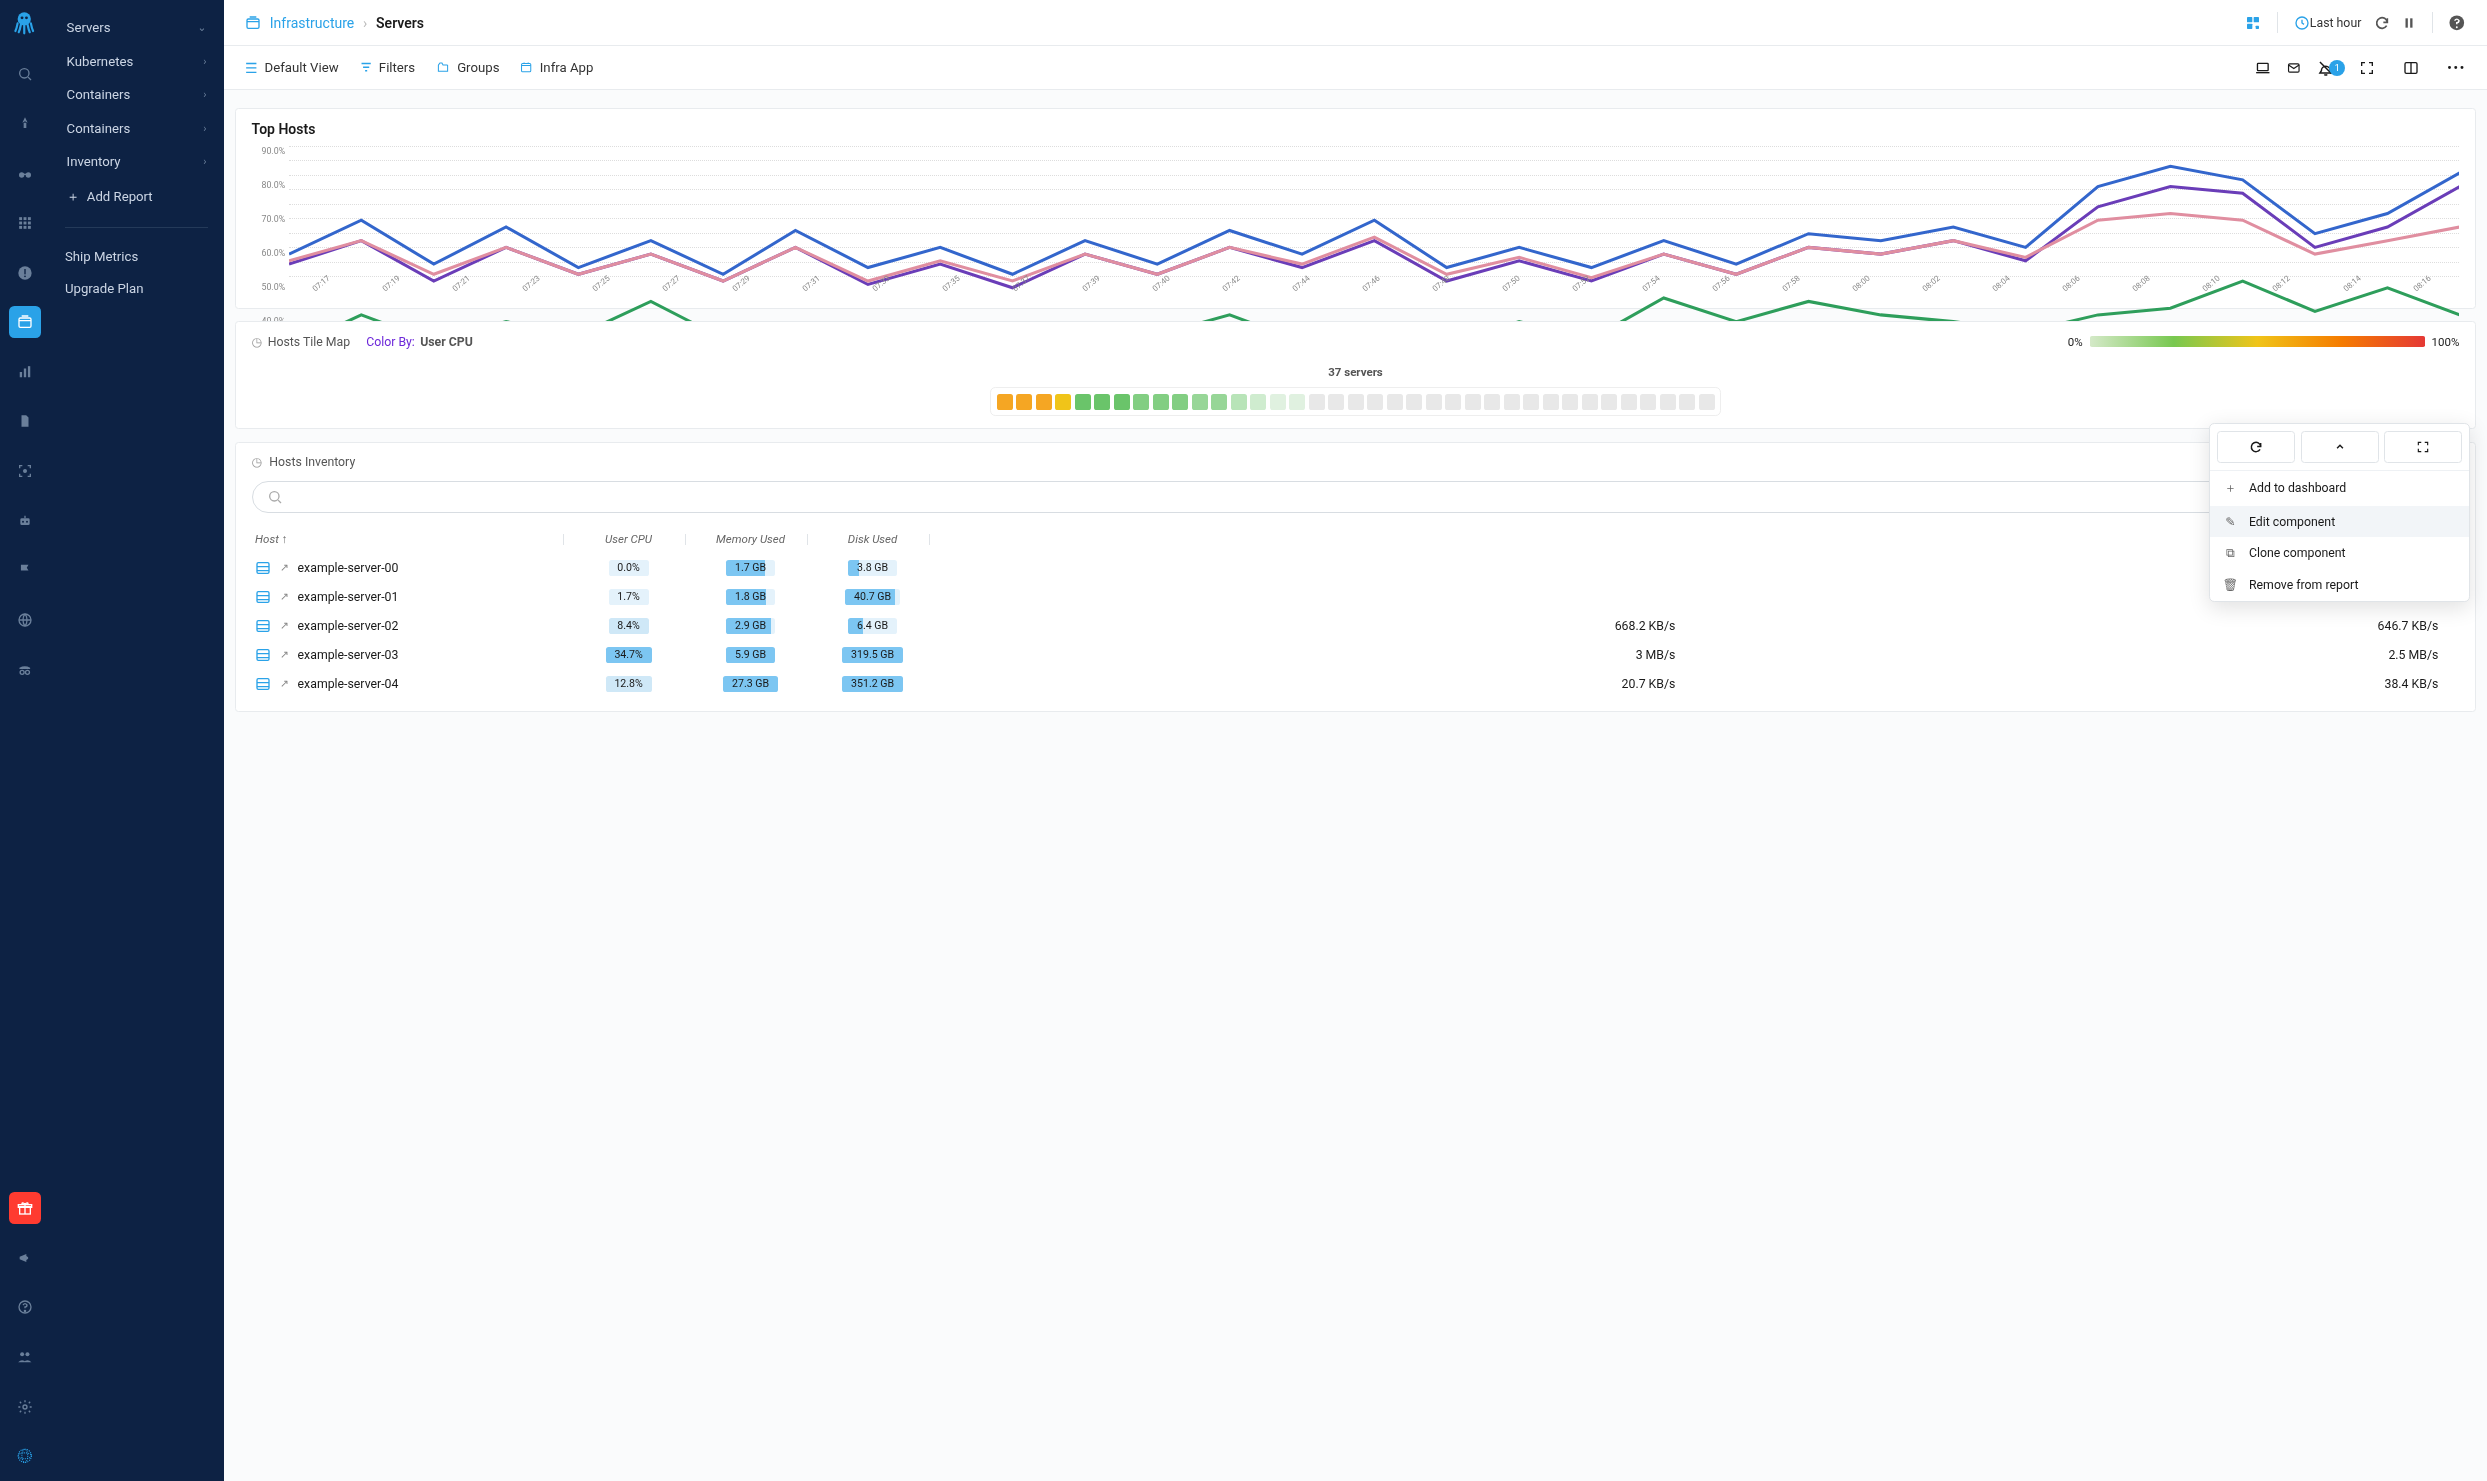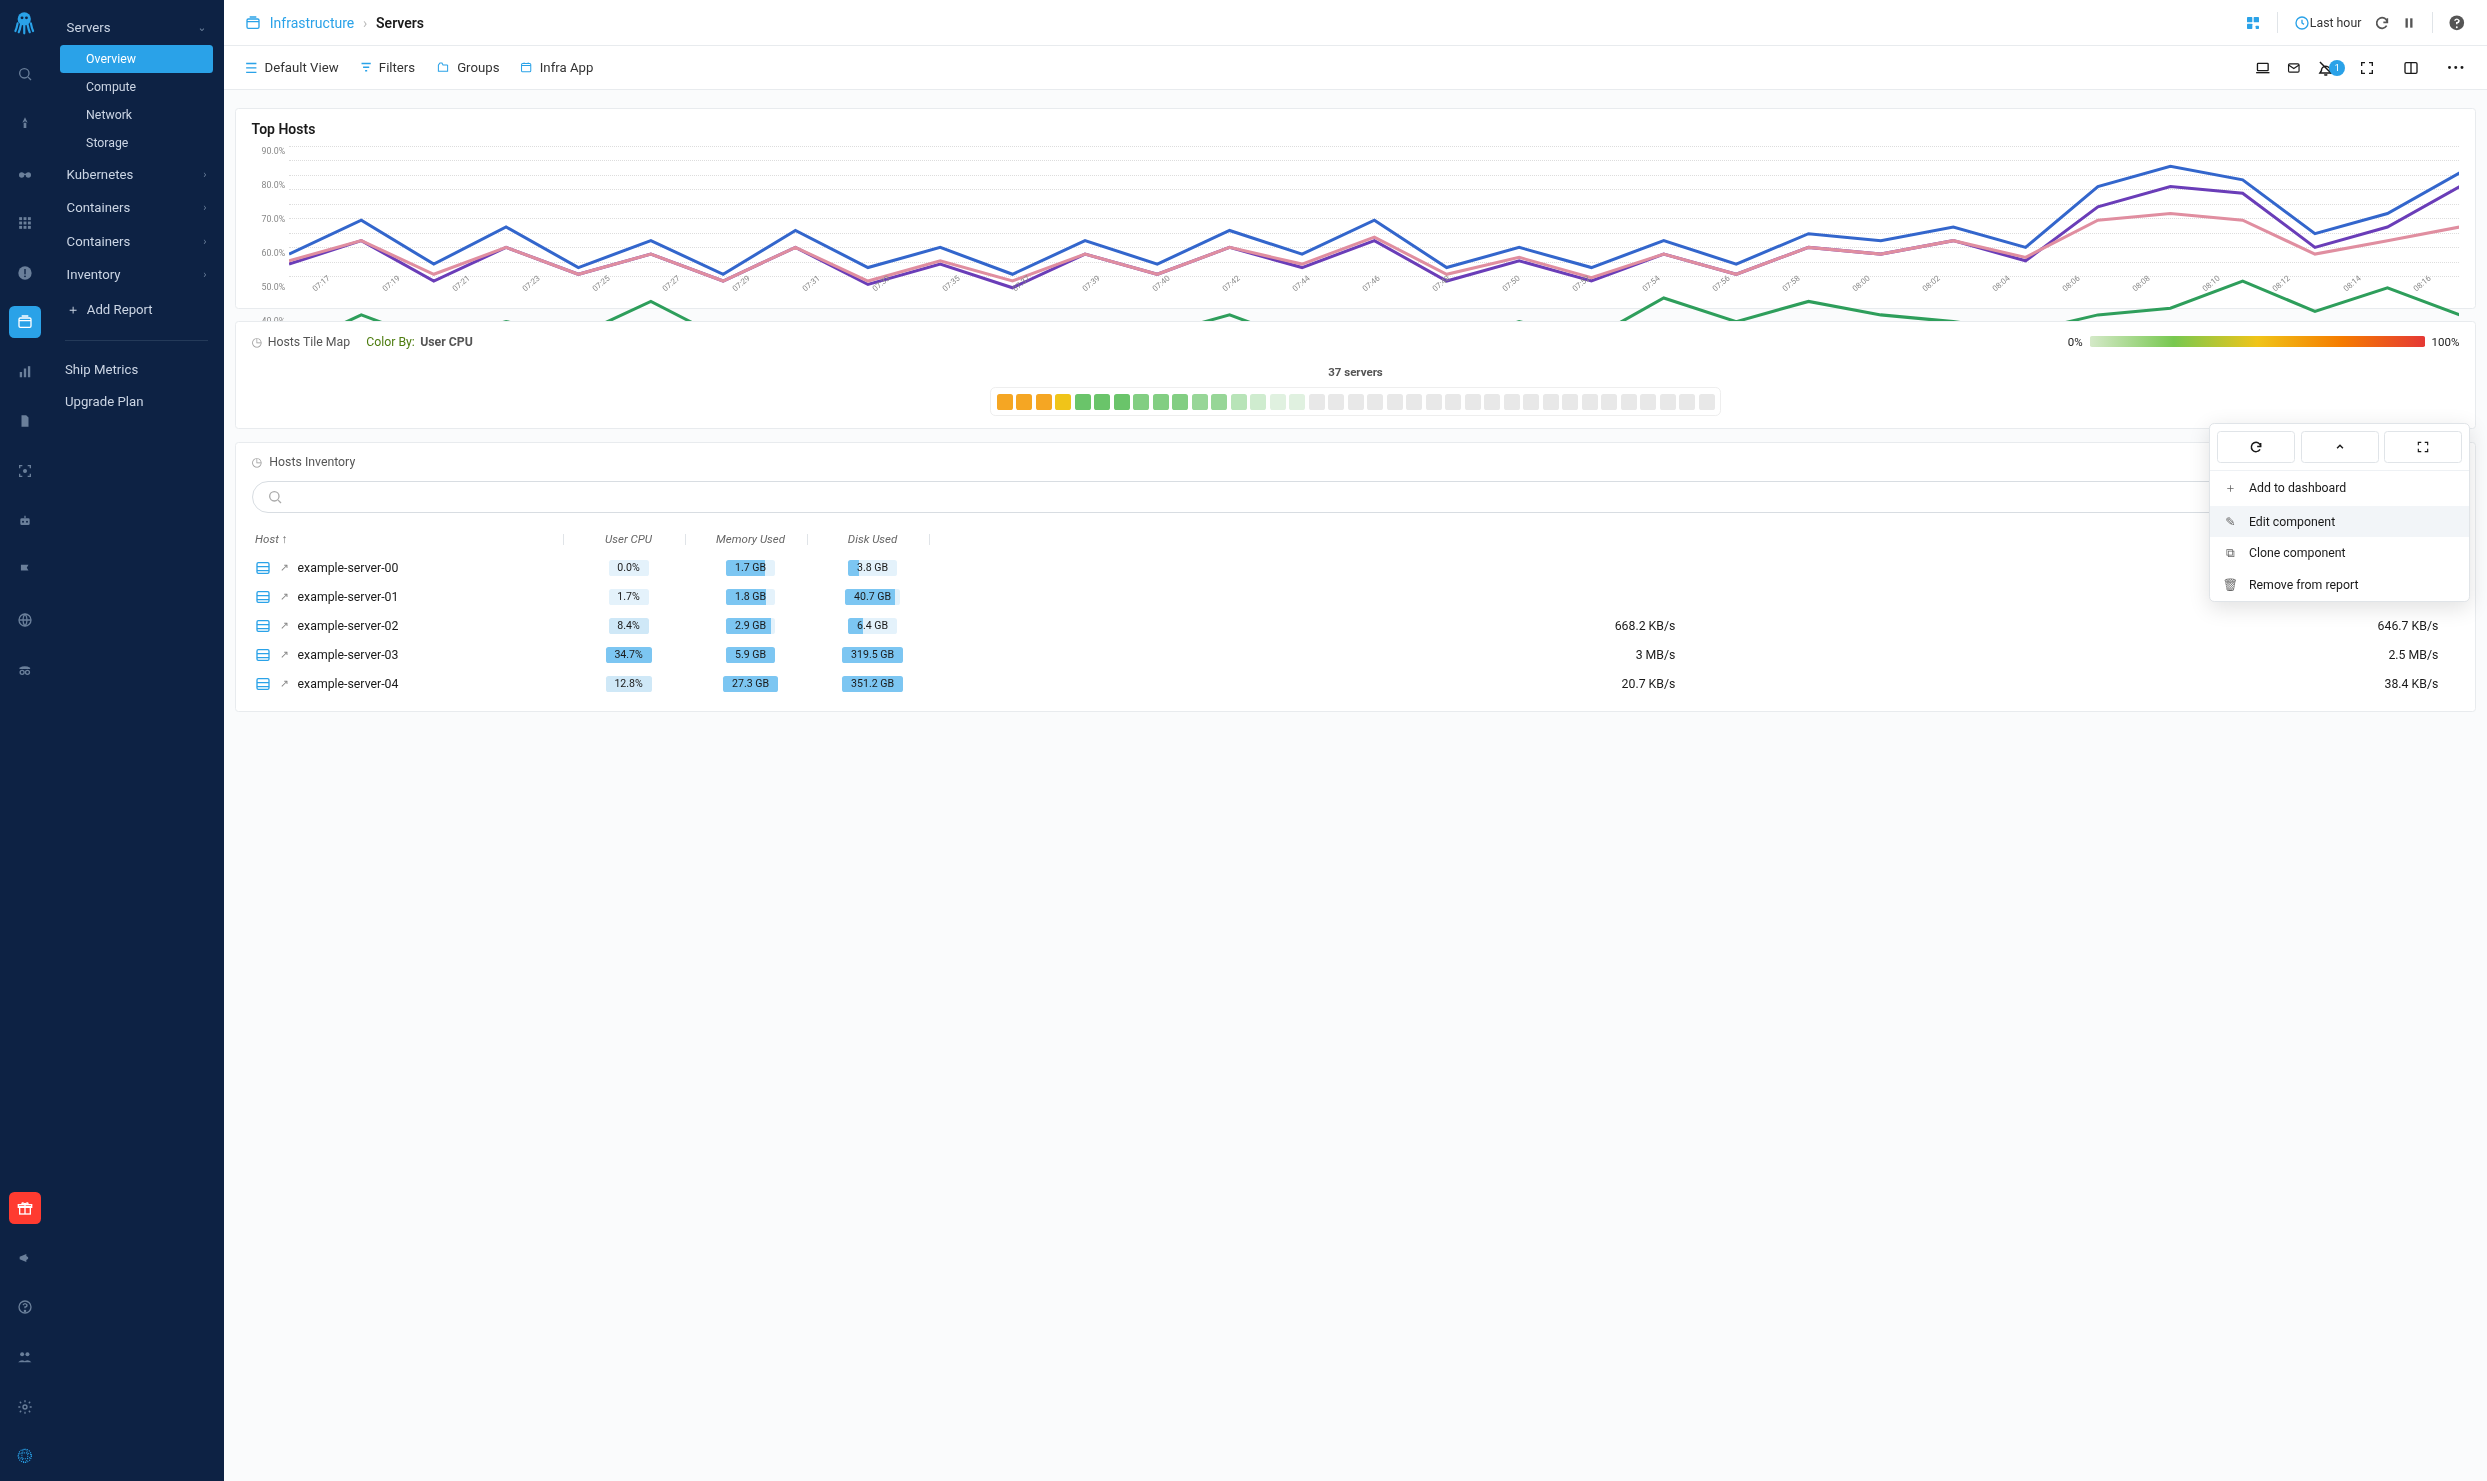--- a/index.html
+++ b/index.html
@@ -249,26 +249,20 @@
         </svg>
       </div>
   </div>
 
   <div class="sidebar">
     <div class="nav-section">
       <div class="nav-item">
         <span>Servers</span>
         <span class="chev">⌄</span>
       </div>
-      <div id="sidebar-subs">
-          <div class="sub-item active">Overview</div>
-          <div class="sub-item">Compute</div>
-          <div class="sub-item">Network</div>
-          <div class="sub-item">Storage</div>
-        </div>
       <div id="sidebar-groups">
           <div class="nav-item">
             <span>Kubernetes</span>
             <span class="chev">›</span>
           </div>
           <div class="nav-item">
             <span>Containers</span>
             <span class="chev">›</span>
           </div>
           <div class="nav-item">
@@ -490,21 +484,21 @@
         </div>
       </div>
 
       <div class="panel">
         <div class="tilemap-head">
           <div class="th-label">
             <span style="color:#999">◷</span>
             <span>Hosts Tile Map</span>
           </div>
           <div class="th-label">
-            <span style="color:#4d7c0f">Color By:</span>
+            <span style="color:#6d28d9">Color By:</span>
             <strong>User CPU</strong>
           </div>
           <div class="legend">
             <span>0%</span>
             <div class="legend-bar"></div>
             <span>100%</span>
           </div>
         </div>
         <div class="tilemap-body">
           <div class="tilemap-count">37 servers</div>

